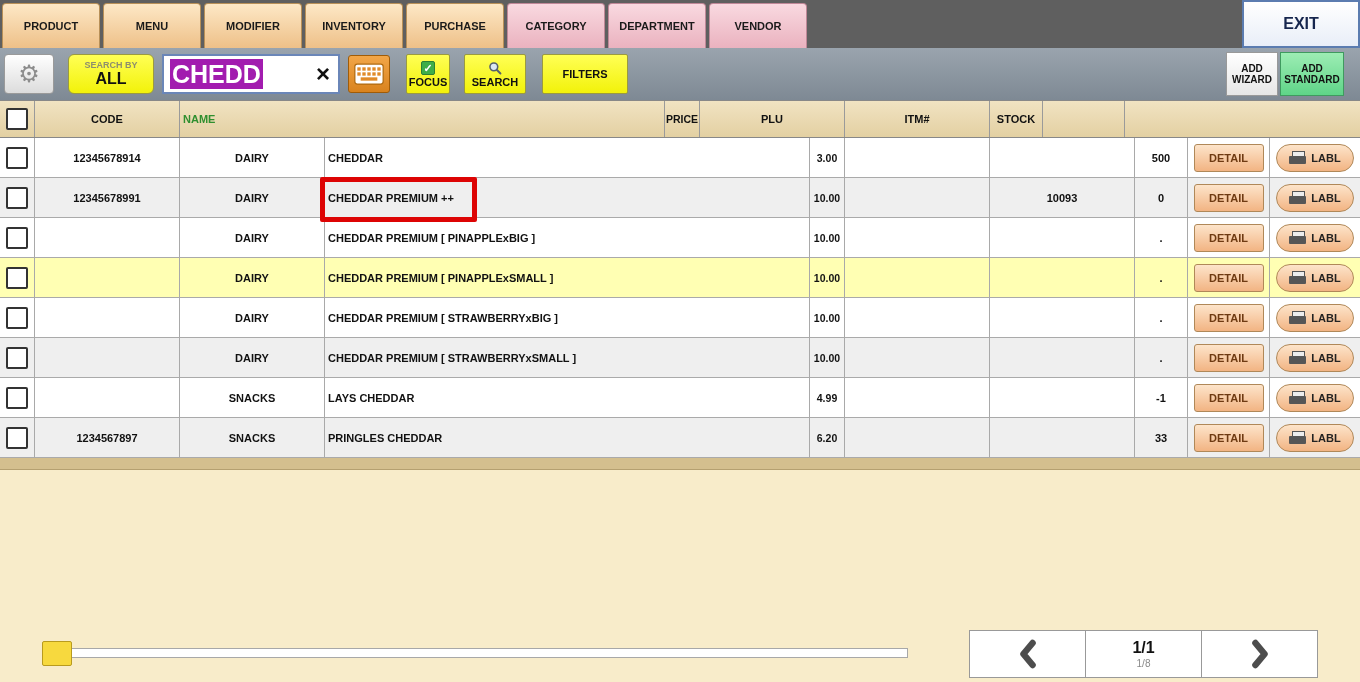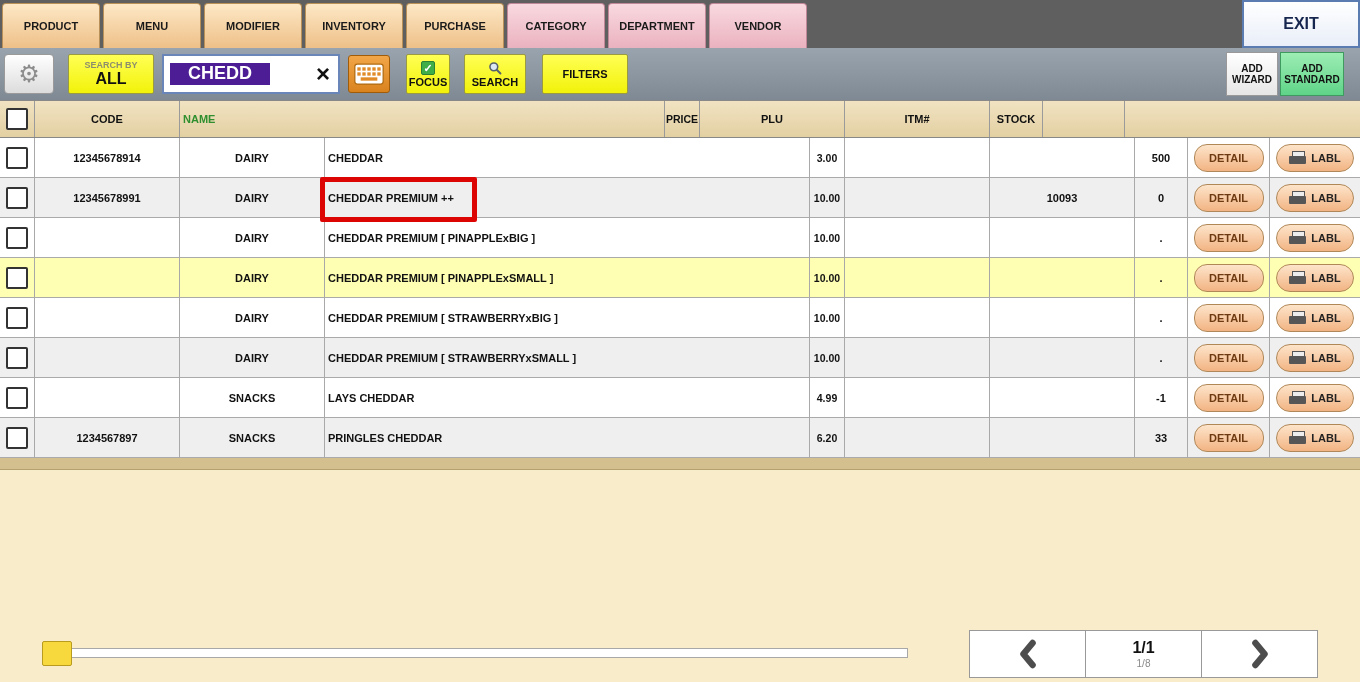--- a/index.html
+++ b/index.html
@@ -18,26 +18,26 @@
 
   
   .toolbar { height: 52px; background: linear-gradient(#9aa4ae, #7e8994); display: flex; align-items: center; padding: 0 4px; }
   .tool-gap { width: 12px; flex: none; }
   .gear-btn { width: 50px; height: 40px; background: linear-gradient(#ffffff, #dcdcdc); border: 1px solid #9a9a9a;
               border-radius: 4px; display: flex; align-items: center; justify-content: center; cursor: pointer; }
   .gear-glyph { font-size: 24px; color: #8d8d8d; line-height: 1; }
   .ybtn { background: linear-gradient(#ffff55, #f2f20a); border: 1px solid #9a9a40; border-radius: 2px;
           display: flex; flex-direction: column; align-items: center; justify-content: center;
           font-weight: bold; color: #111; cursor: pointer; }
-  .searchby-btn { width: 86px; height: 40px; margin-left: 14px; }
+  .searchby-btn { width: 86px; height: 40px; margin-left: 14px; border-radius: 6px; }
   .searchby-top { font-size: 9px; color: #8d8d6d; letter-spacing: 0; }
   .searchby-val { font-size: 16px; }
   .search-input { width: 178px; height: 40px; margin-left: 8px; background: #fff; border: 2px solid #6a86b8;
                   display: flex; align-items: center; padding-left: 6px; cursor: text; }
-  .sel-text { background: #4c1d95; color: #fff; font-size: 18px; font-weight: bold; padding: 0 18px; line-height: 1.2; }
+  .sel-text { background: #a21caf; color: #fff; font-size: 25px; font-weight: bold; padding: 0 2px; line-height: 1.2; }
   .clear-x { margin-left: auto; padding-right: 8px; font-size: 24px; font-weight: bold; color: #111; cursor: pointer; line-height: 1; }
   .kbd-btn { width: 42px; height: 38px; margin-left: 8px; background: linear-gradient(#f2a648, #d9831e);
              border: 1px solid #a05c08; border-radius: 3px; display: flex; align-items: center; justify-content: center; cursor: pointer; }
   .focus-btn  { width: 44px; height: 40px; margin-left: 16px; gap: 1px; }
   .check-icon { width: 14px; height: 14px; background: #3fae49; border: 1px solid #2c8035; border-radius: 2px;
                 color: #fff; font-size: 11px; line-height: 13px; text-align: center; display: block; }
   .tb-label { font-size: 11px; }
   .search-btn { width: 62px; height: 40px; margin-left: 14px; gap: 1px; }
   .filters-btn { width: 86px; height: 40px; margin-left: 16px; font-size: 11px; text-align: center; }
   .add-wizard-btn { margin-left: auto; width: 52px; height: 44px; background: linear-gradient(#ffffff, #e6e6e6);
@@ -63,21 +63,21 @@
   .c-cat   { width: 145px; flex: none; }
   .c-name  { width: 485px; flex: none; justify-content: flex-start; padding-left: 3px; }
   .c-price { width: 35px; flex: none; font-size: 10.5px; }
   .c-plu   { width: 145px; flex: none; }
   .c-itm   { width: 145px; flex: none; }
   .c-stock { width: 53px; flex: none; }
   .c-detail{ width: 82px; flex: none; }
   .c-labl  { flex: 1; border-right: none; }
   .cb { width: 22px; height: 22px; background: #fff; border: 2px solid #333; border-radius: 2px; display: block; cursor: pointer; }
   .detail-btn { width: 70px; height: 28px; background: linear-gradient(#fde4ca, #f2b483); border: 1px solid #b08858;
-                border-radius: 13px; font-size: 11px; font-weight: bold; color: #6e3a12; cursor: pointer;
+                border-radius: 3px; font-size: 11px; font-weight: bold; color: #6e3a12; cursor: pointer;
                 font-family: "Liberation Sans", sans-serif; }
   .labl-btn { width: 78px; height: 28px; background: linear-gradient(#fde4ca, #f2b483); border: 1px solid #b08858;
               border-radius: 14px; font-size: 11px; font-weight: bold; color: #222; cursor: pointer;
               display: flex; align-items: center; justify-content: center; gap: 5px;
               font-family: "Liberation Sans", sans-serif; }
   .printer-icon { position: relative; width: 17px; height: 14px; display: inline-block; flex: none; }
   .printer-icon::before { content: ""; position: absolute; left: 3px; top: 0; width: 11px; height: 5px;
                           background: #ededed; border: 1px solid #555; }
   .printer-icon::after  { content: ""; position: absolute; left: 0; top: 5px; width: 17px; height: 8px;
                           background: #565656; border-radius: 1px; }

